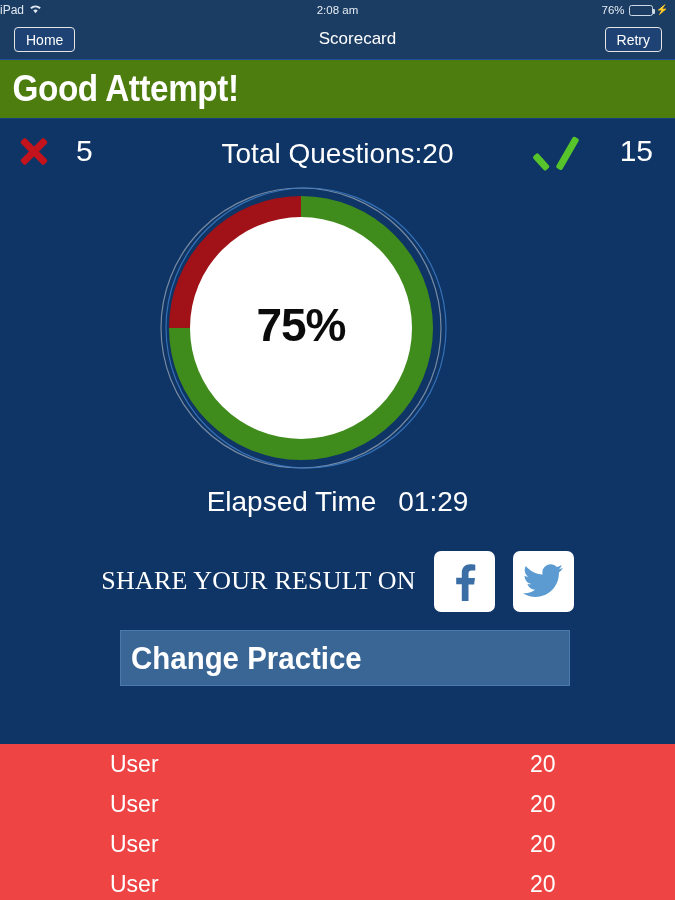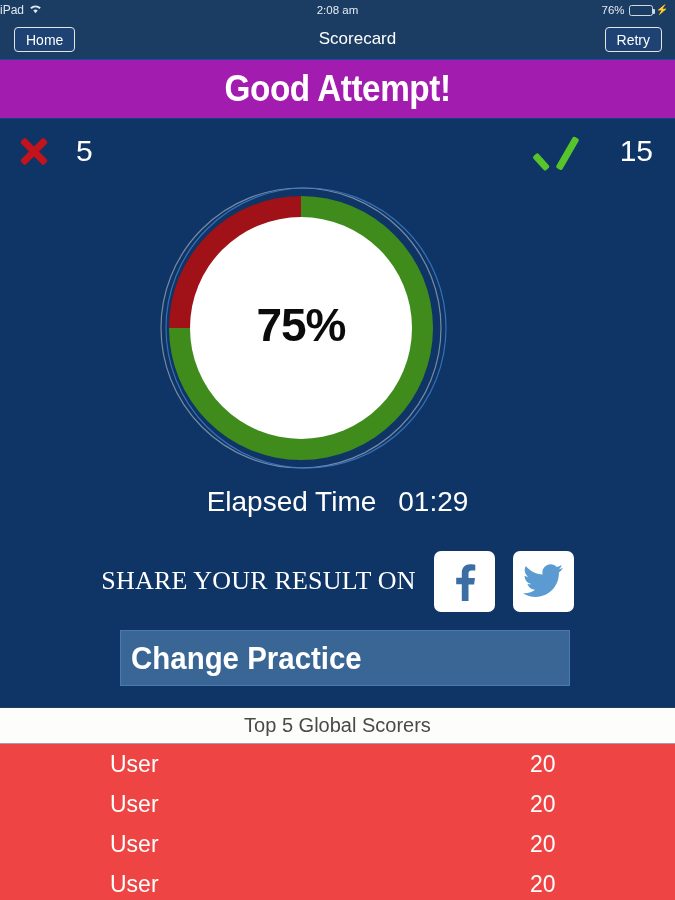--- a/index.html
+++ b/index.html
@@ -41,22 +41,22 @@
     color:#ffffff; font-size:14px;
     display:flex; align-items:center; justify-content:center;
     padding:0 11px; cursor:pointer;
   }
   .nav-btn.left{ left:14px; }
   .nav-btn.right{ right:13px; }
 
   
   .banner{
     position:absolute; top:59px; left:0; width:675px; height:60px;
-    background:#a21caf;
-    display:flex; align-items:center; justify-content:center;
+    background:#4d7c0f;
+    display:flex; align-items:center; justify-content:flex-start;
     border-top:1px solid #1d4c9c; border-bottom:1px solid #16437f;
   }
   .banner-text{
     color:#ffffff; font-size:37px; font-weight:bold;
     letter-spacing:-0.5px; transform:scaleX(0.9); transform-origin:center;
   }
 
   
   .stats{
     position:absolute; top:125px; left:0; width:675px; height:56px;
@@ -166,20 +166,21 @@
 
   <div class="banner">
     <div class="banner-text">Good Attempt!</div>
   </div>
 
   <div class="stats">
     <div class="stat-wrong">
       <span class="x-mark"></span>
       <span class="stat-num">5</span>
     </div>
+    <div class="total-q">Total Questions:20</div>
     <div class="stat-right">
       <span class="check"></span>
       <span class="stat-num">15</span>
     </div>
   </div>
 
   <div class="donut-wrap">
     <svg class="donut" width="300" height="290" viewBox="0 0 300 290">
       <circle cx="150" cy="145" r="140" fill="none" stroke="#9aa6b5" stroke-width="1.2" opacity="0.75"></circle>
       <circle cx="155" cy="145" r="140" fill="none" stroke="#3f7ec9" stroke-width="1.2" opacity="0.8"></circle>
@@ -211,23 +212,20 @@
           <path d="M40 4.1 c-1.5 0.7 -3.1 1.1 -4.7 1.3 1.7 -1 3 -2.6 3.6 -4.5 -1.6 0.9 -3.4 1.6 -5.2 2 C32.2 1.3 30 0.3 27.6 0.3 c-4.5 0 -8.2 3.7 -8.2 8.2 0 0.6 0.1 1.3 0.2 1.9 C12.8 10 6.8 6.8 2.8 1.9 2.1 3.1 1.7 4.5 1.7 6 c0 2.8 1.4 5.3 3.6 6.8 -1.3 0 -2.6 -0.4 -3.7 -1 v0.1 c0 4 2.8 7.3 6.6 8 -0.7 0.2 -1.4 0.3 -2.2 0.3 -0.5 0 -1 0 -1.5 -0.1 1 3.2 4 5.6 7.6 5.7 -2.8 2.2 -6.3 3.5 -10.1 3.5 -0.7 0 -1.3 0 -2 -0.1 3.6 2.3 7.9 3.7 12.6 3.7 15.1 0 23.3 -12.5 23.3 -23.3 l0 -1.1 C37.5 7.3 38.9 5.8 40 4.1 Z" fill="#5b9bd1"></path>
         </svg>
       </span>
     </div>
   </div>
 
   <div class="cta">
     <div class="cta-text">Change Practice</div>
   </div>
 
-  <div class="score-header">
-    <span class="score-header-text">Top 5 Global Scorers</span>
-  </div>
   <div class="score-list" id="score-list">
       <div class="score-row">
         <span class="score-name">User</span>
         <span class="score-val">20</span>
       </div>
       <div class="score-row">
         <span class="score-name">User</span>
         <span class="score-val">20</span>
       </div>
       <div class="score-row">

